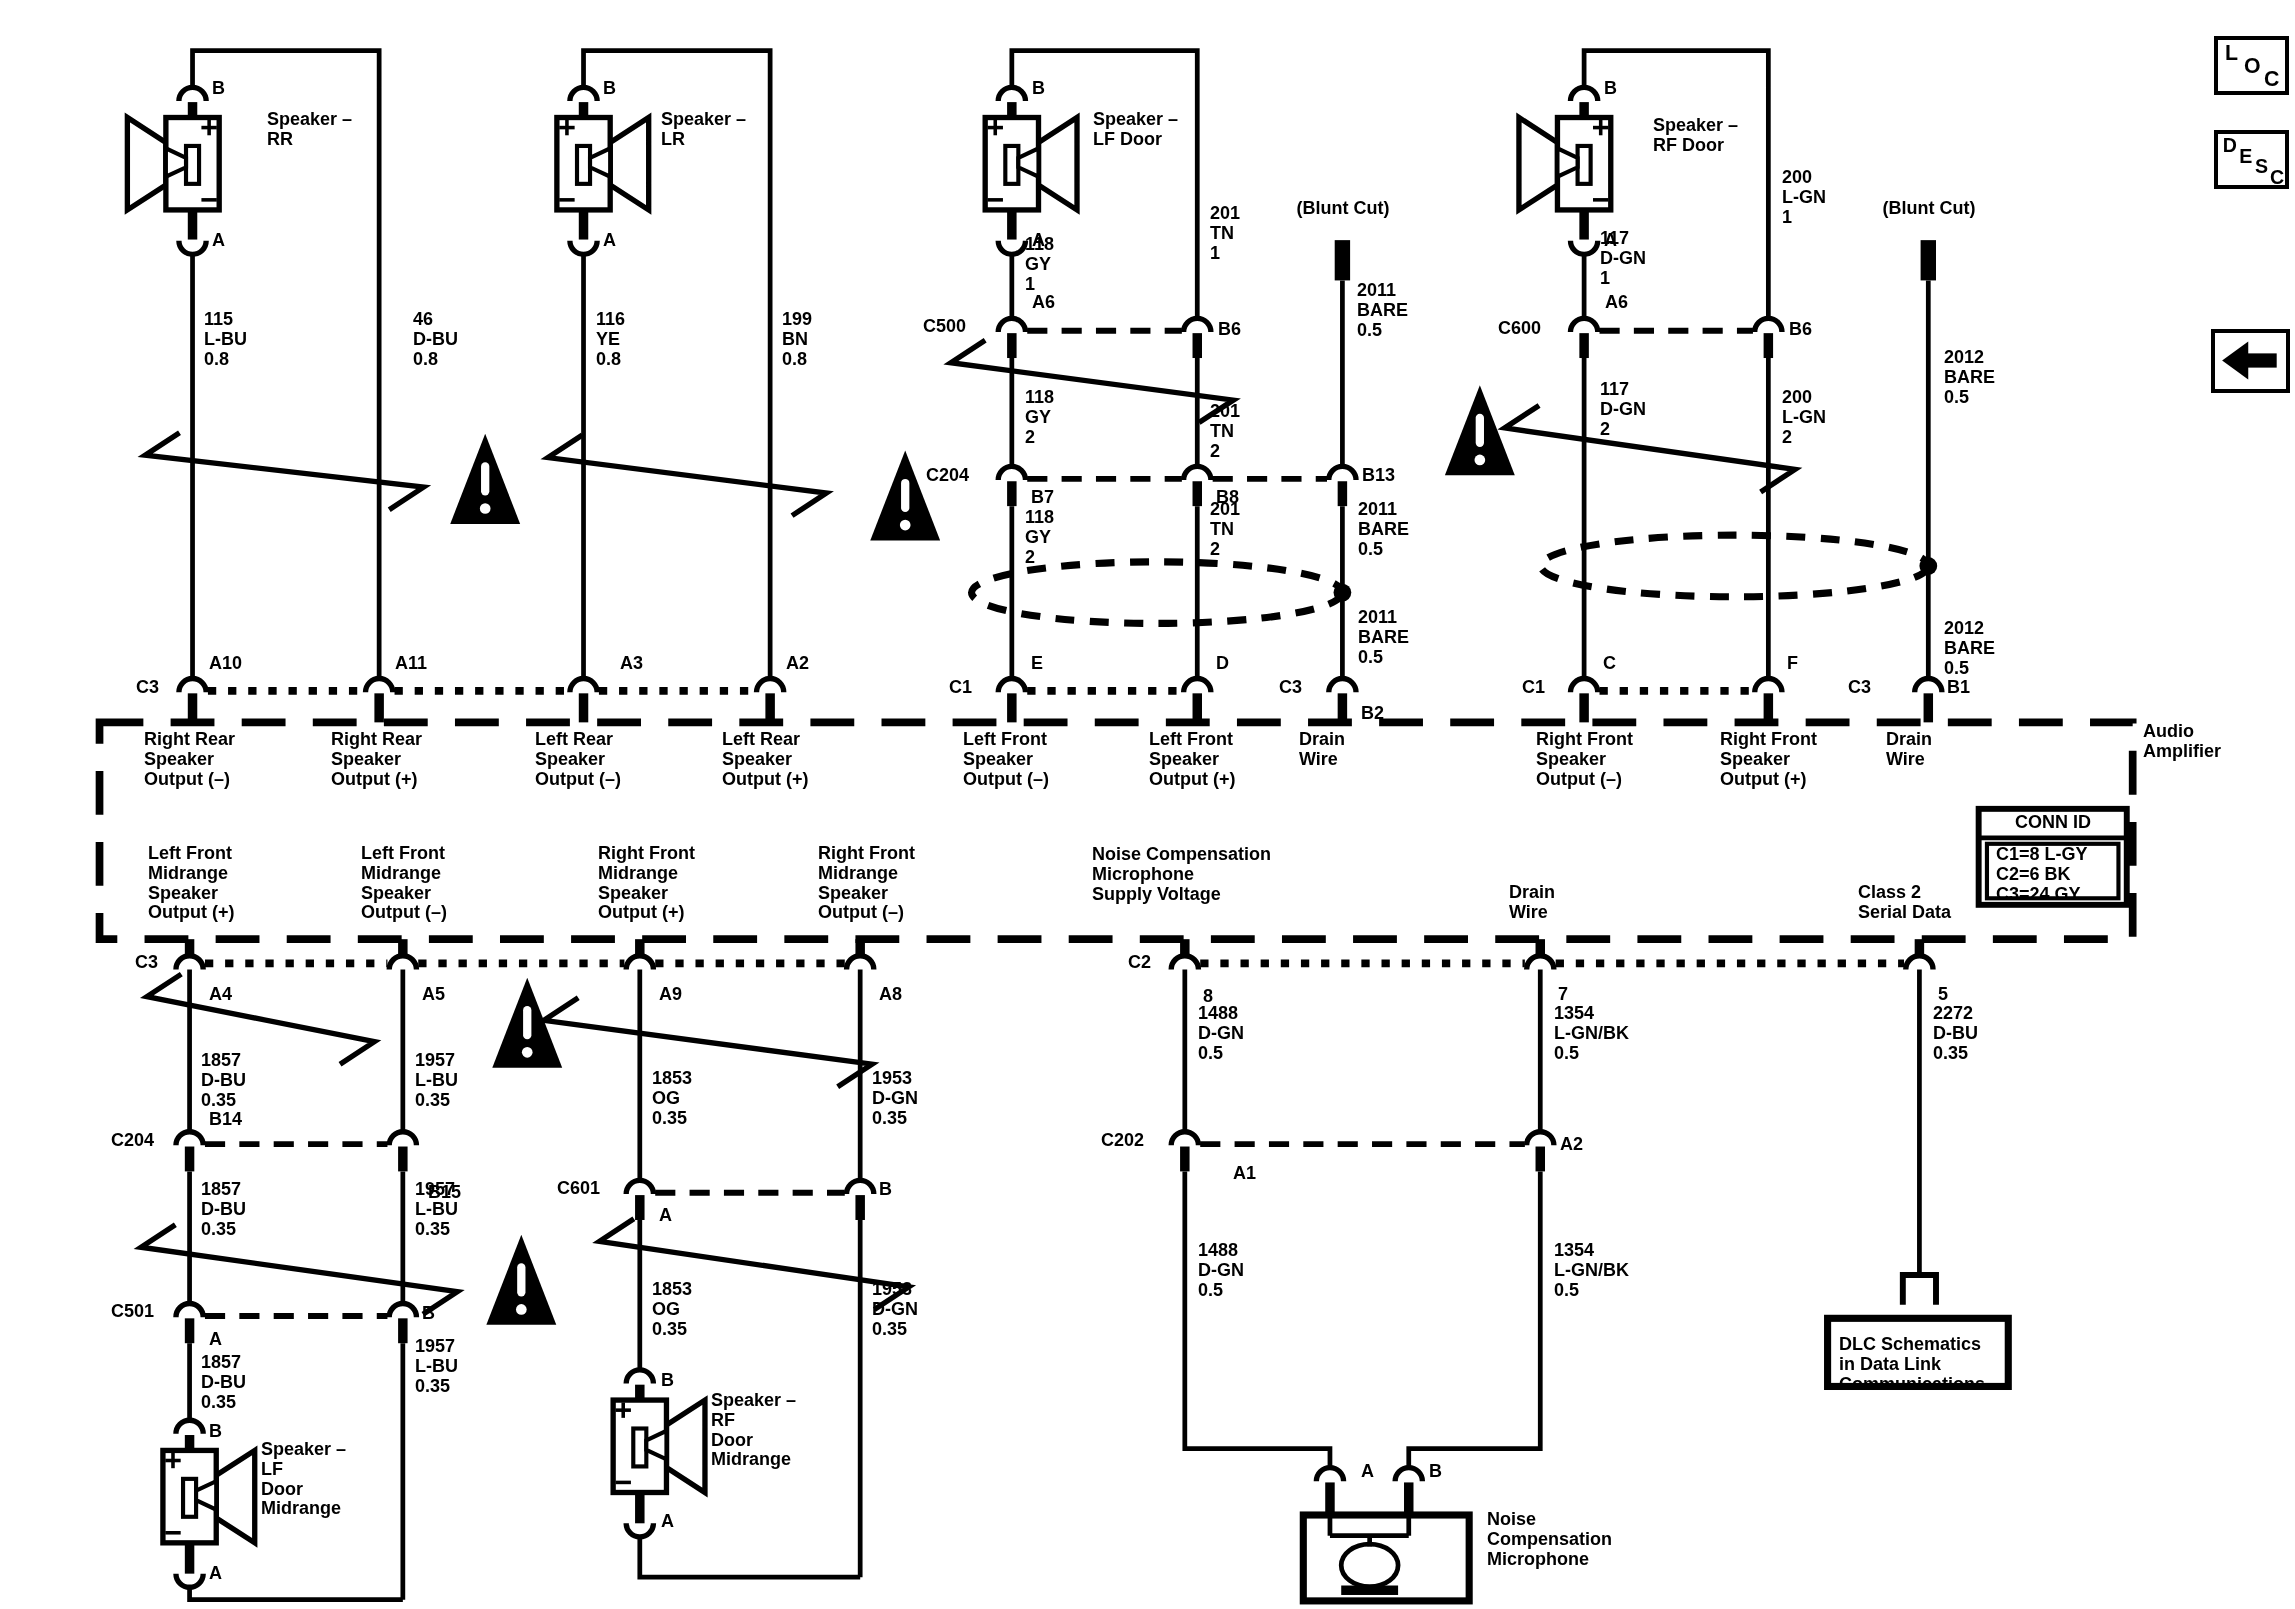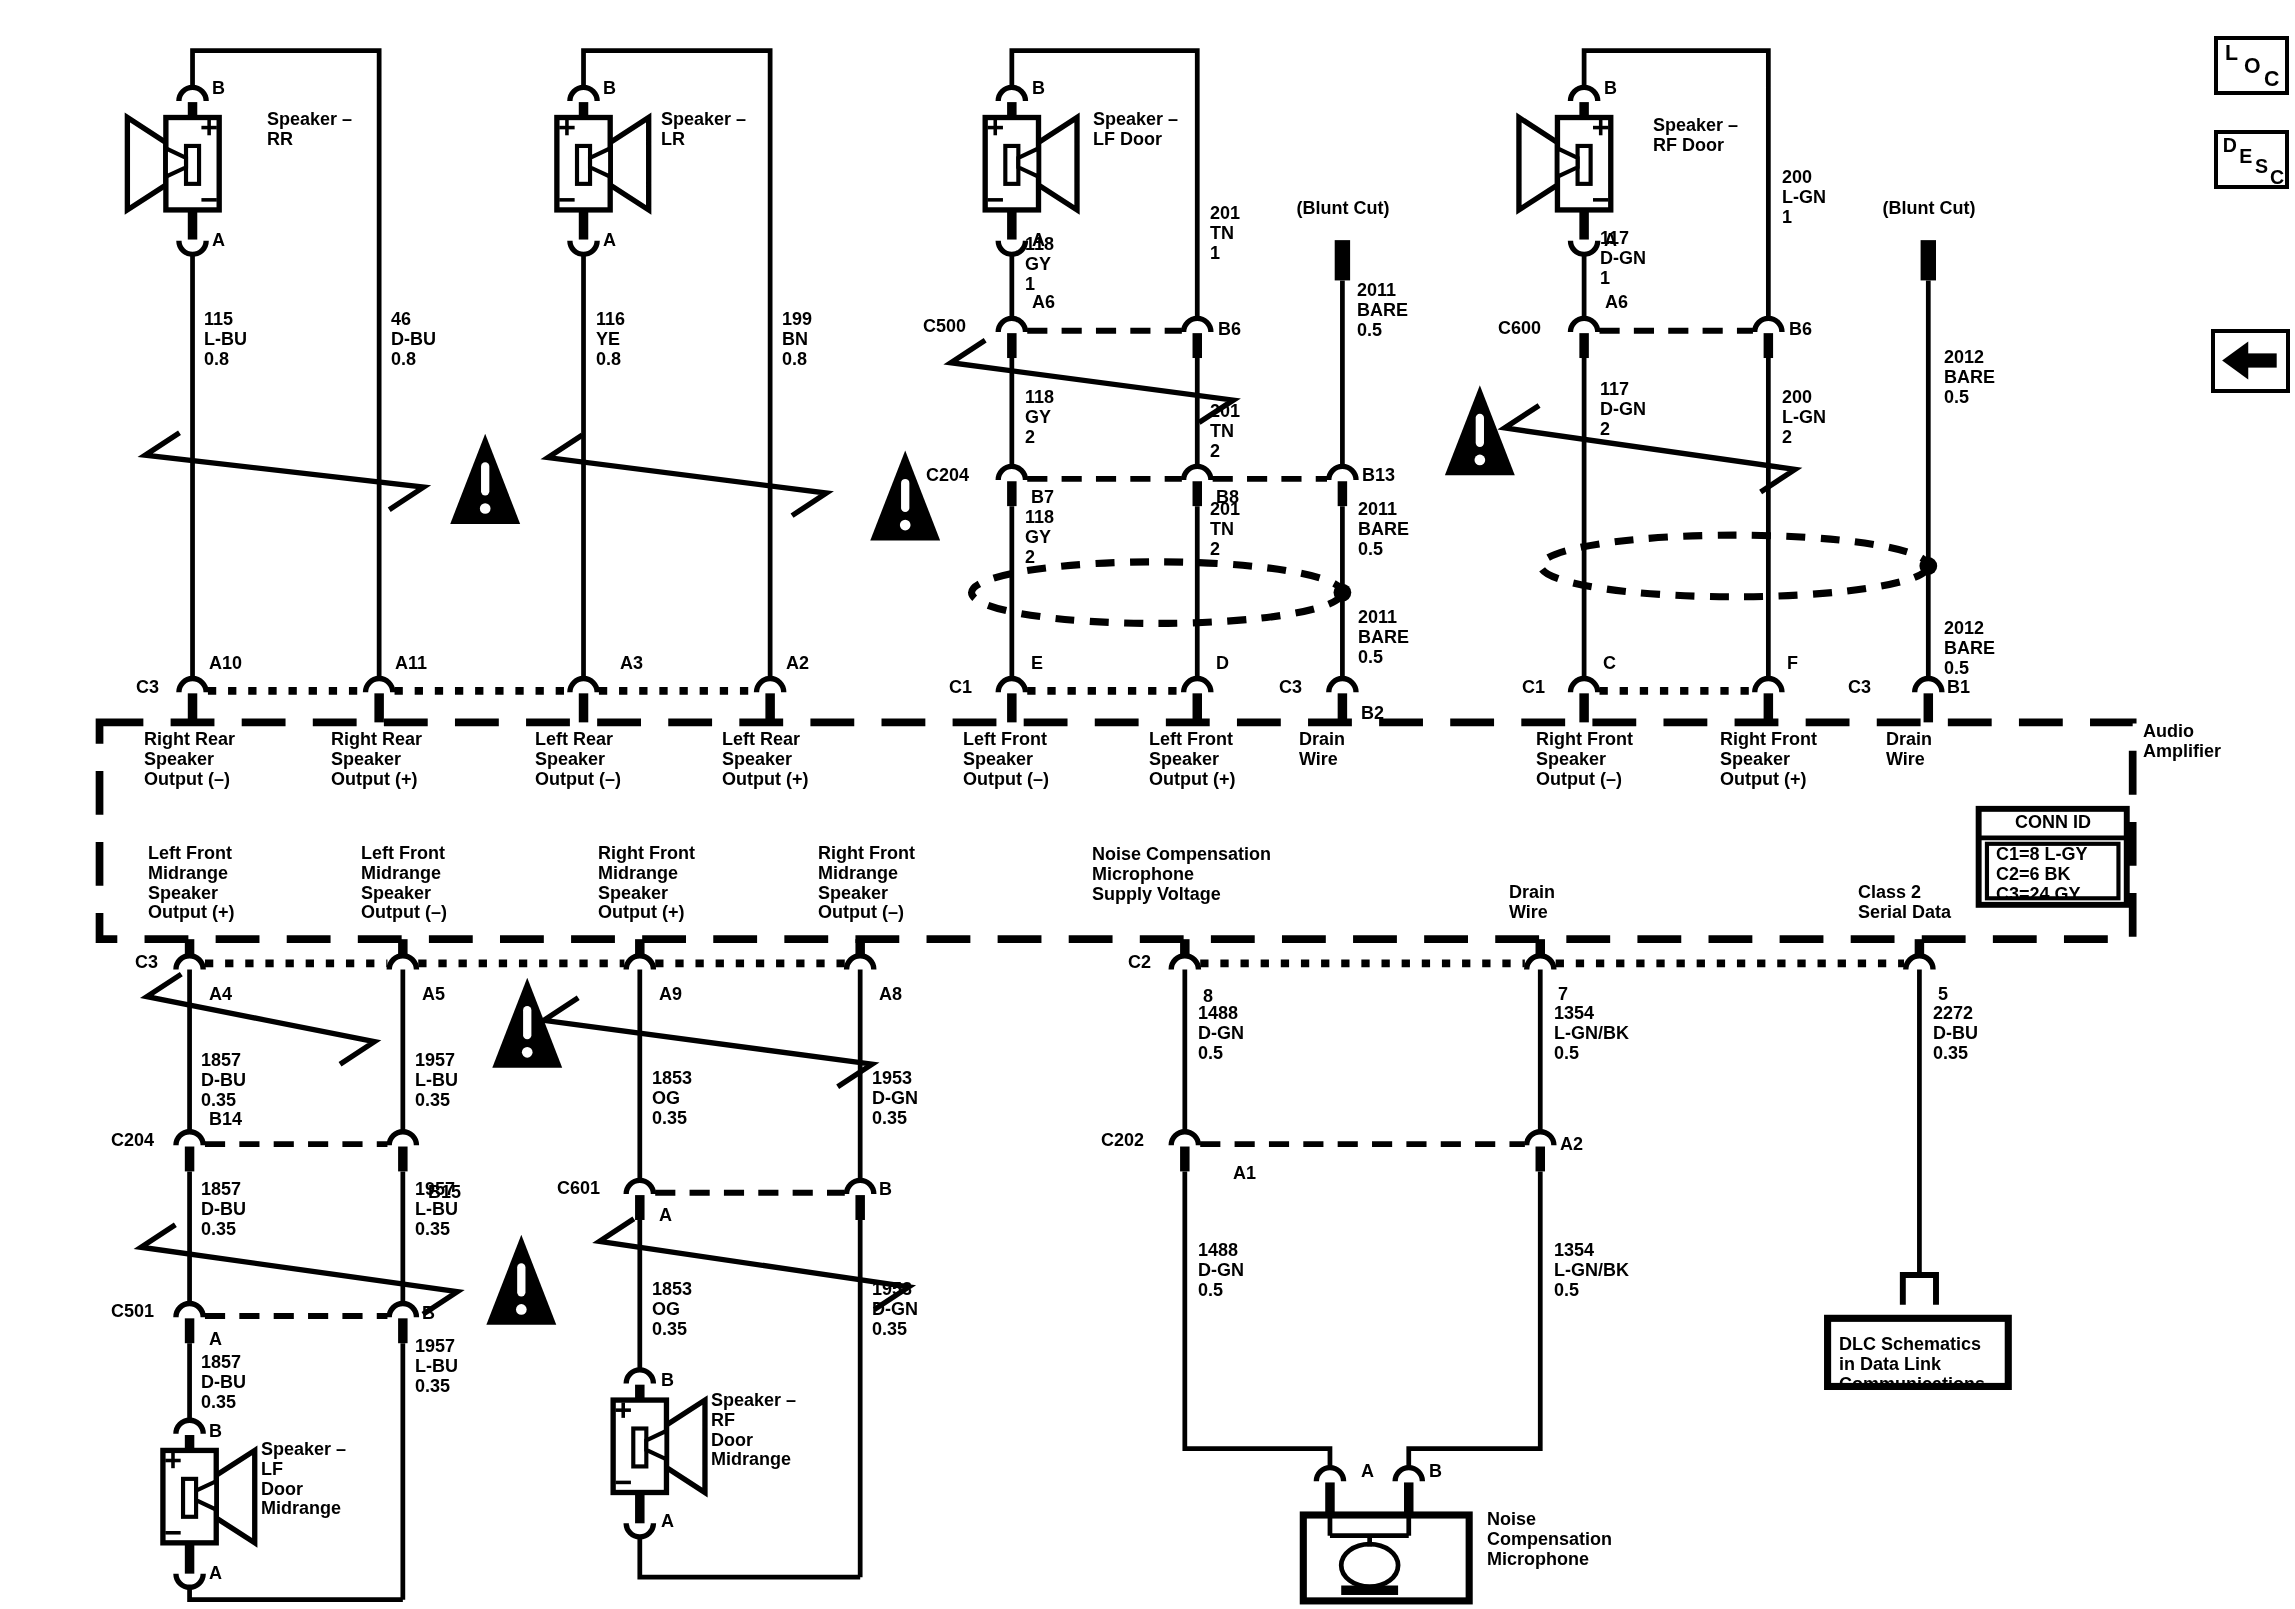--- a/index.html
+++ b/index.html
@@ -342,21 +342,21 @@
       <div class="lbl" style="left: 1093px; top: 110px;">Speaker –
 LF Door</div>
       <div class="lbl" style="left: 1032px; top: 231px;">A</div>
       <div class="lbl" style="left: 1604px; top: 79px;">B</div>
       <div class="lbl" style="left: 1653px; top: 116px;">Speaker –
 RF Door</div>
       <div class="lbl" style="left: 1604px; top: 231px;">A</div>
       <div class="lbl" style="left: 204px; top: 310px;">115
 L-BU
 0.8</div>
-      <div class="lbl" style="left: 391px; top: 310px;">46
+      <div class="lbl" style="left: 413px; top: 310px;">46
 D-BU
 0.8</div>
       <div class="lbl" style="left: 596px; top: 310px;">116
 YE
 0.8</div>
       <div class="lbl" style="left: 782px; top: 310px;">199
 BN
 0.8</div>
       <div class="lbl" style="left: 1025px; top: 235px;">118
 GY

